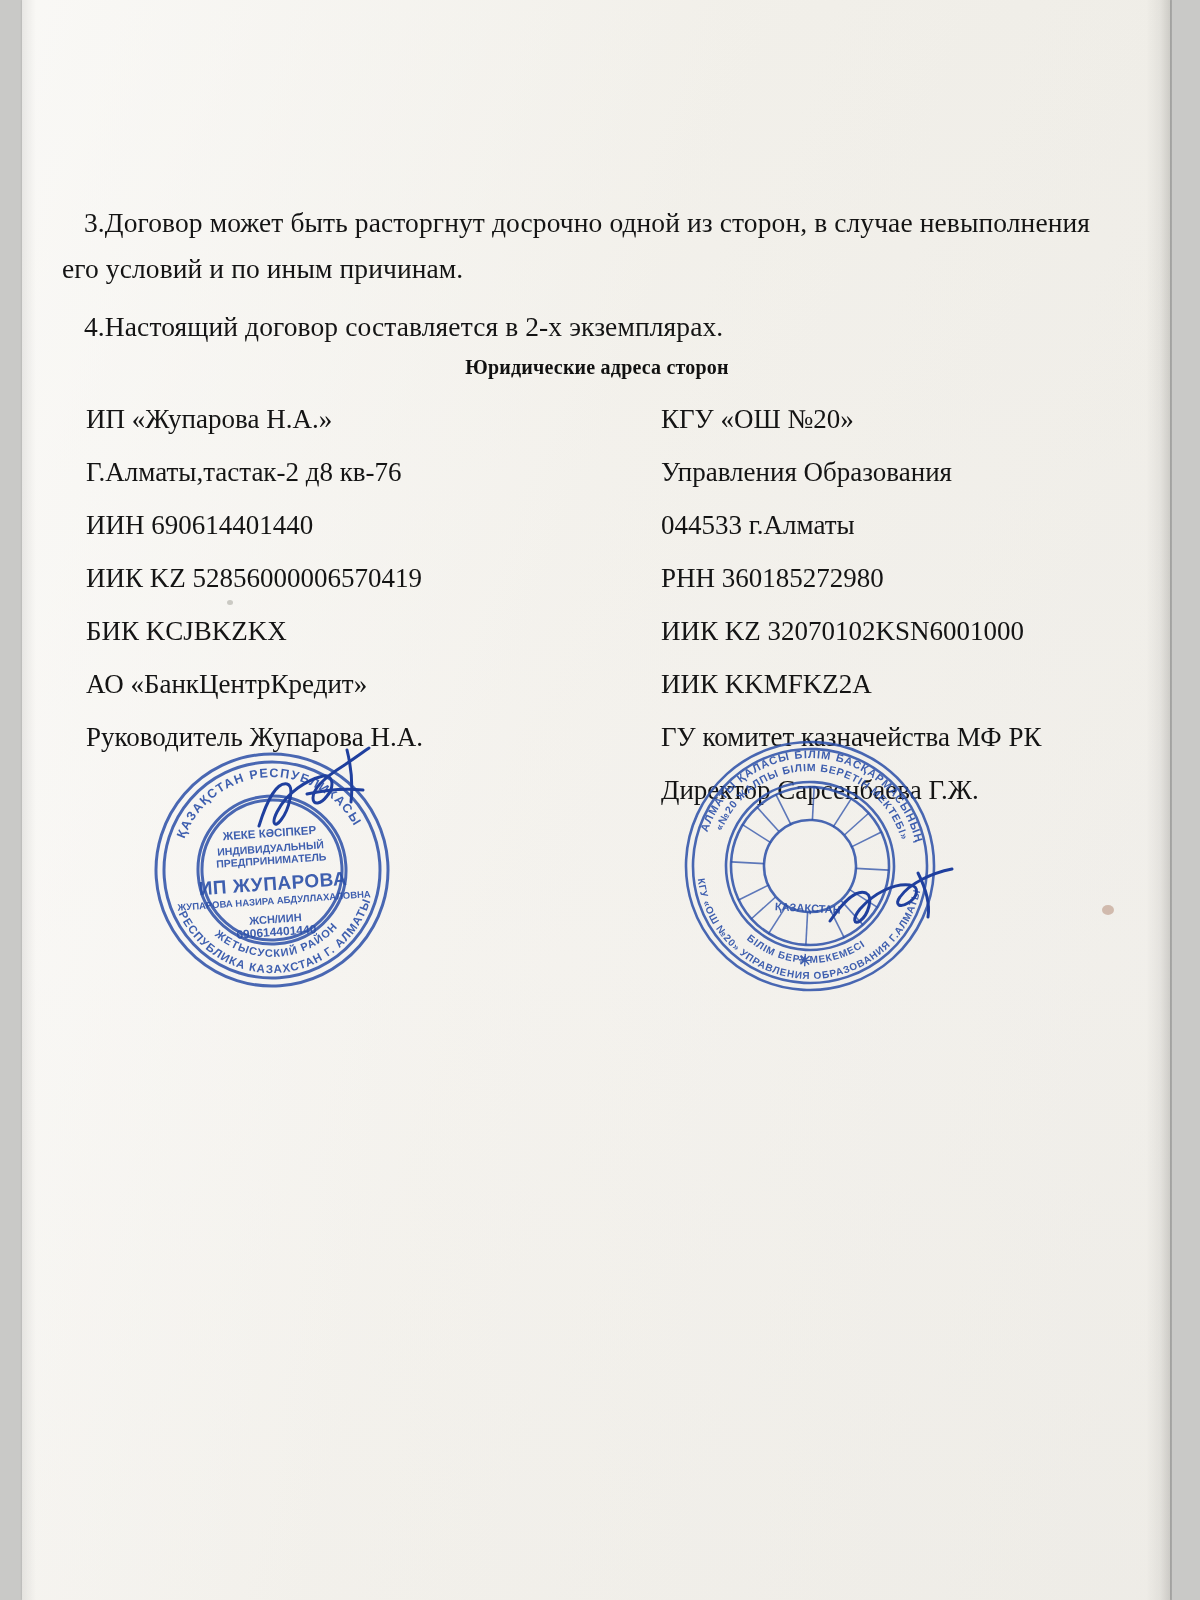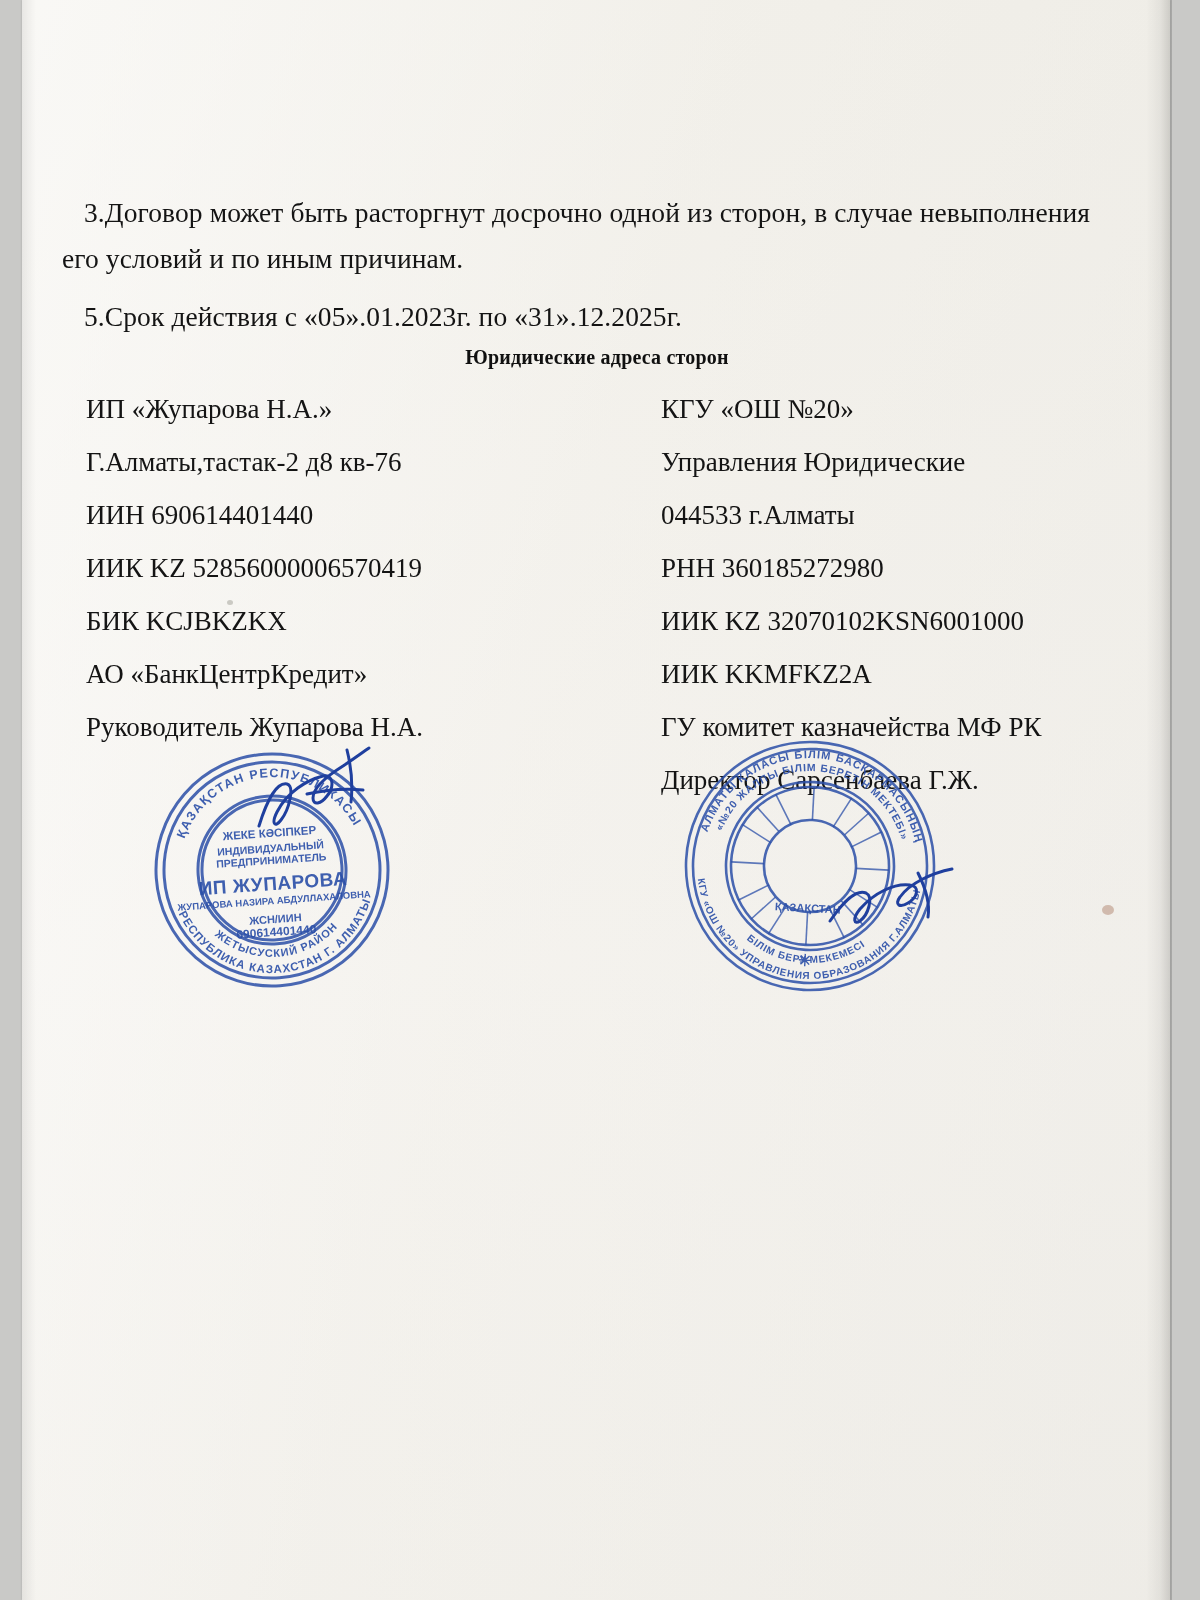--- a/index.html
+++ b/index.html
@@ -33,21 +33,21 @@
     pointer-events:none;
   }
   .page-left-shadow{
     position:absolute; left:0; top:0; bottom:0; width:14px;
     background: linear-gradient(270deg, rgba(0,0,0,0.0) 0%, rgba(0,0,0,0.07) 100%);
     pointer-events:none;
   }
   .content {
     position: absolute;
     left: 40px;
-    top: 190px;
+    top: 200px;
     width: 1070px;
   }
   .para {
     font-size: 27.5px;
     line-height: 46px;
     color: #141414;
     letter-spacing: 0.1px;
     margin: 0 0 12px 0;
     text-indent: 22px;
   }
@@ -101,39 +101,39 @@
 </style>
 </head>
 <body>
 
 <div class="page">
   <div class="page-left-shadow"></div>
 
   <div class="content">
 
     <p class="para">3.Договор может быть расторгнут досрочно одной из сторон, в случае невыполнения его условий и по иным причинам.</p>
-    <p class="para tight">5.Срок действия с «05».01.2023г. по «31».12.2025г.</p>
+    <p class="para tight">4.Настоящий договор составляется в 2-х экземплярах.</p>
 
     <div class="center-title">Юридические адреса сторон</div>
 
     <div class="columns">
 
       <div class="col left">
         <div class="line">ИП «Жупарова Н.А.»</div>
         <div class="line">Г.Алматы,тастак-2 д8 кв-76</div>
         <div class="line">ИИН 690614401440</div>
         <div class="line">ИИК KZ 52856000006570419</div>
         <div class="line">БИК KCJBKZKX</div>
         <div class="line">АО «БанкЦентрКредит»</div>
         <div class="line">Руководитель         Жупарова Н.А.</div>
       </div>
 
       <div class="col right">
         <div class="line ind">КГУ «ОШ №20»</div>
-        <div class="line ind">Управления Юридические</div>
+        <div class="line ind">Управления Образования</div>
         <div class="line ind">044533 г.Алматы</div>
         <div class="line ind">РНН 360185272980</div>
         <div class="line ind2">ИИК KZ 32070102KSN6001000</div>
         <div class="line ind">ИИК KKMFKZ2A</div>
         <div class="line ind2">ГУ комитет казначейства МФ РК</div>
         <div class="line ind2">Директор            Сарсенбаева Г.Ж.</div>
       </div>
 
     </div>
   </div>

